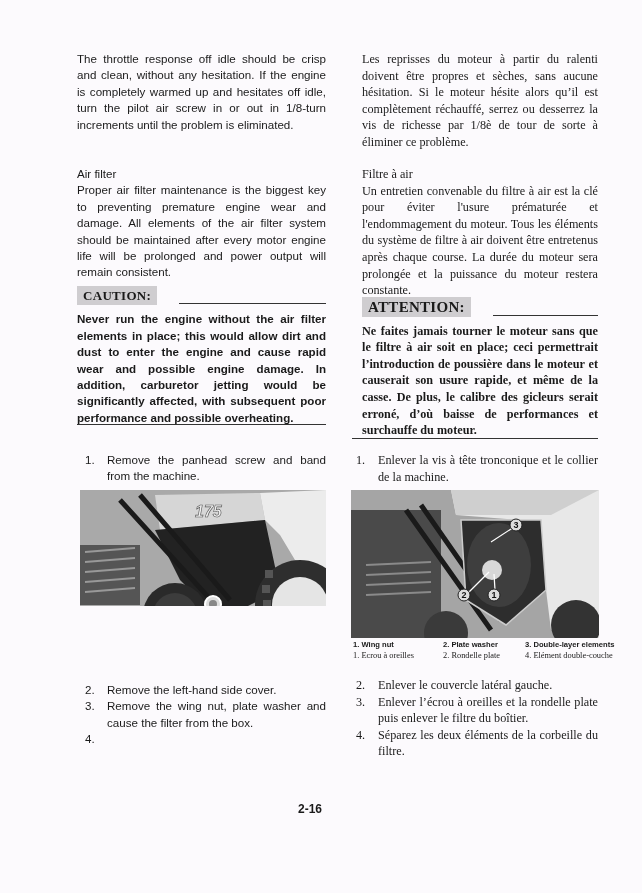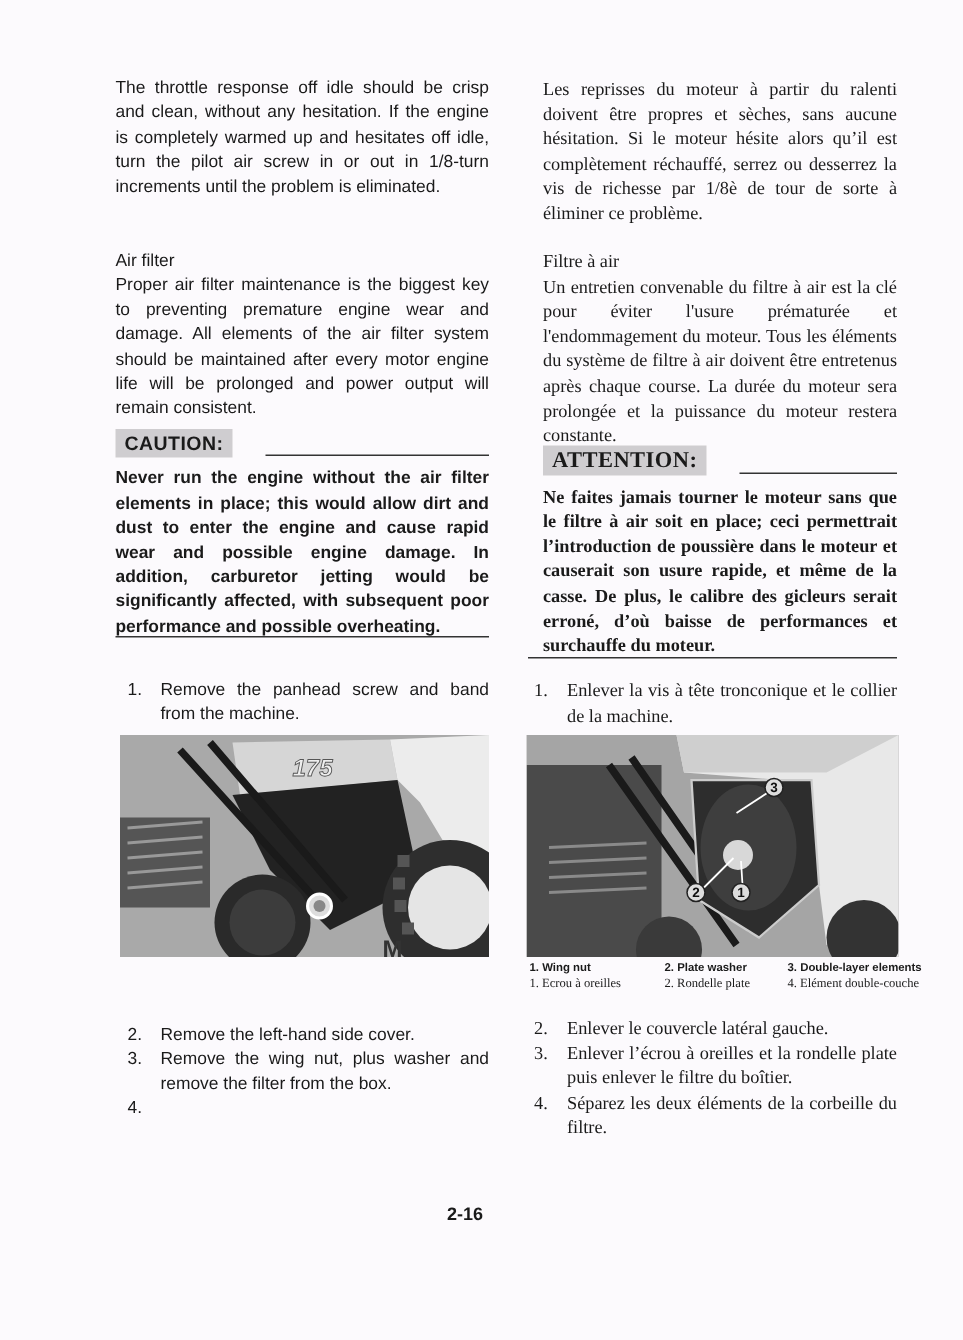--- a/index.html
+++ b/index.html
@@ -8,21 +8,21 @@
     color: #1a1a1a;
   }
   .col { position: absolute; }
   .en { left: 77px; width: 249px; font-family: "Liberation Sans", sans-serif; font-size: 11.6px; line-height: 16.4px; }
   .fr { left: 362px; width: 236px; font-family: "Liberation Serif", serif; font-size: 12.2px; line-height: 16.6px; }
   .just { text-align: justify; margin: 0; }
   .heading { font-weight: normal; margin: 0; }
   .caution-label {
     background: #cfcdd0; font-weight: bold; padding: 2px 6px 1px 6px; letter-spacing: 0.3px;
   }
-  .en .caution-label { font-size: 13px; font-family: Liberation Sans, sans-serif; }
+  .en .caution-label { font-size: 13px; font-family: Liberation Serif, serif; }
   .fr .caution-label { font-size: 15px; font-family: "Liberation Serif", serif; }
   .caution-rule { flex: 1; border-bottom: 1px solid #333; margin-left: 22px; margin-bottom: 1px; }
   .warn { font-weight: bold; text-align: justify; margin: 0; }
   .rule { position: absolute; border-bottom: 1px solid #333; }
   .step { display: flex; margin: 0; }
   .step .num { width: 22px; flex: none; }
   .step .txt { flex: 1; text-align: justify; }
   .photo { position: absolute; overflow: hidden; background: #bdbdbd; }
   .caption-row { display: flex; font-size: 8px; line-height: 10px; }
   .caption-row span { display: block; }
@@ -49,21 +49,21 @@
 </div>
 <div class="rule" style="left:77px; top:424px; width:249px;"></div>
 
 <div class="col en" style="top:452px;">
   <div class="step">
     <span class="num" style="margin-left:8px;">1.</span>
     <span class="txt">Remove the panhead screw and band from the machine.</span>
   </div>
 </div>
 
-<div class="photo" style="left:80px; top:490px; width:246px; height:148px;">
+<div class="photo" style="left:80px; top:490px; width:246px; height:116px;">
   <svg width="246" height="148" viewBox="0 0 246 148">
     <rect x="0" y="0" width="246" height="148" fill="#a9a9a9"></rect>
     <polygon points="75,5 180,3 185,30 80,40" fill="#d6d6d6"></polygon>
     <polygon points="180,3 246,0 246,80 215,70 200,45 185,30" fill="#ececec"></polygon>
     <polygon points="75,40 185,30 200,100 140,130 100,90" fill="#222"></polygon>
     <rect x="0" y="55" width="60" height="60" fill="#555"></rect>
     <g stroke="#999" stroke-width="2">
       <line x1="5" y1="62" x2="55" y2="58"></line>
         <line x1="5" y1="72" x2="55" y2="68"></line>
       <line x1="5" y1="82" x2="55" y2="78"></line>
@@ -88,21 +88,21 @@
   </svg>
 </div>
 
 <div class="col en" style="top:682px;">
   <div class="step">
     <span class="num" style="margin-left:8px;">2.</span>
     <span class="txt">Remove the left-hand side cover.</span>
   </div>
   <div class="step">
     <span class="num" style="margin-left:8px;">3.</span>
-    <span class="txt">Remove the wing nut, plus washer and remove the filter from the box.</span>
+    <span class="txt">Remove the wing nut, plate washer and cause the filter from the box.</span>
   </div>
   <div class="step">
     <span class="num" style="margin-left:8px;">4.</span>
   </div>
 </div>
 
 <div class="col fr" style="top:51px;">
   <p class="just">Les reprisses du moteur à partir du ralenti doivent être propres et sèches, sans aucune hésitation.  Si le moteur hésite alors qu’il est complètement réchauffé, serrez ou desserrez la vis de richesse par 1/8è de tour de sorte à éliminer ce problème.</p>
 </div>
 

